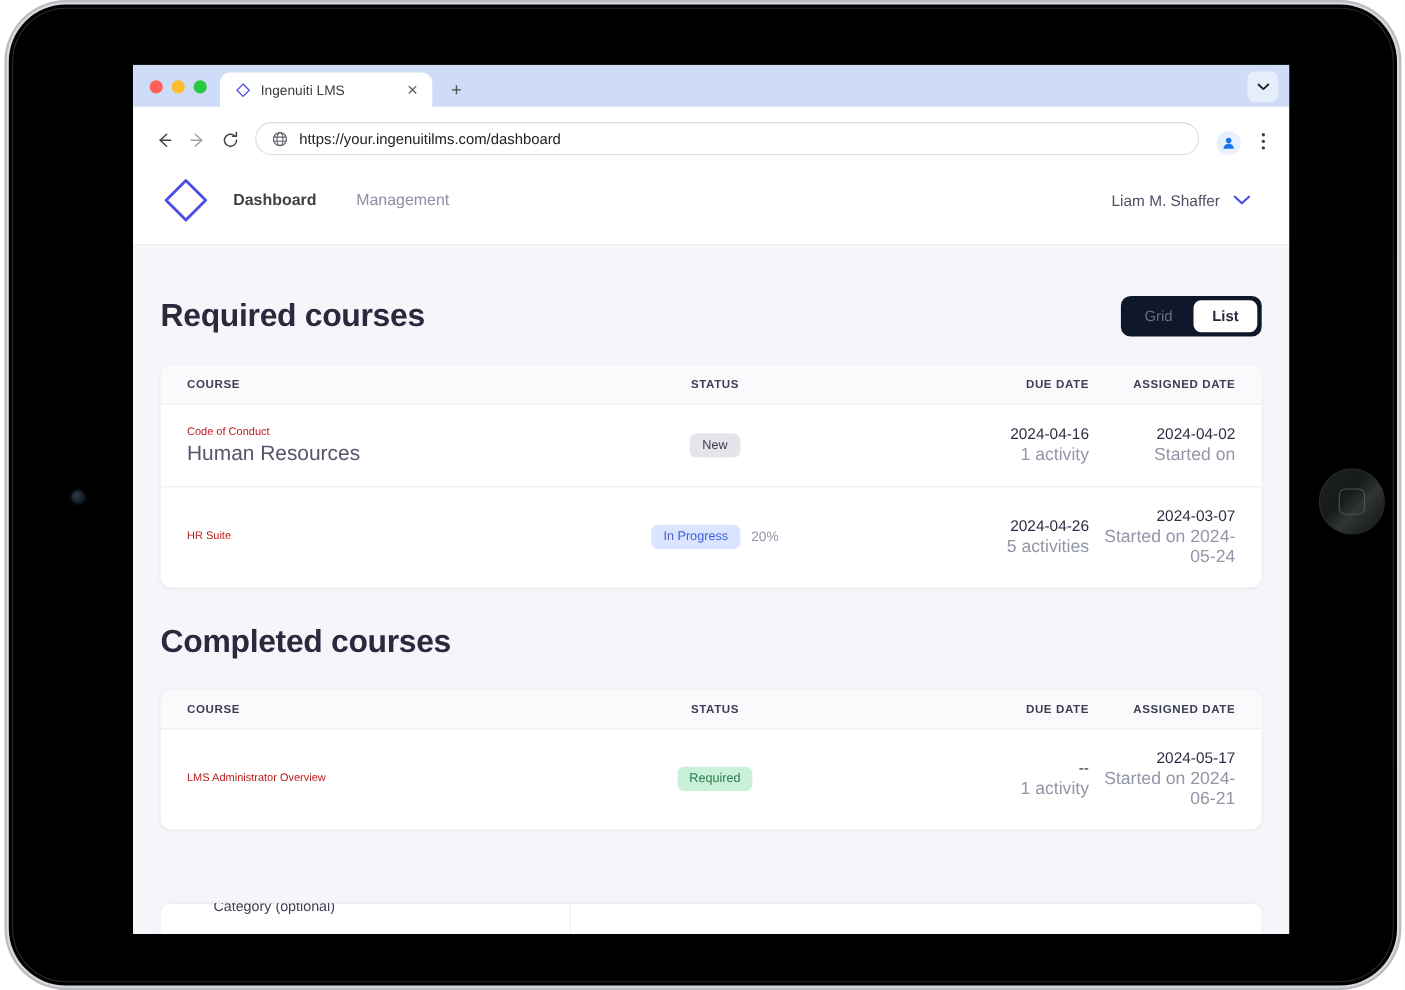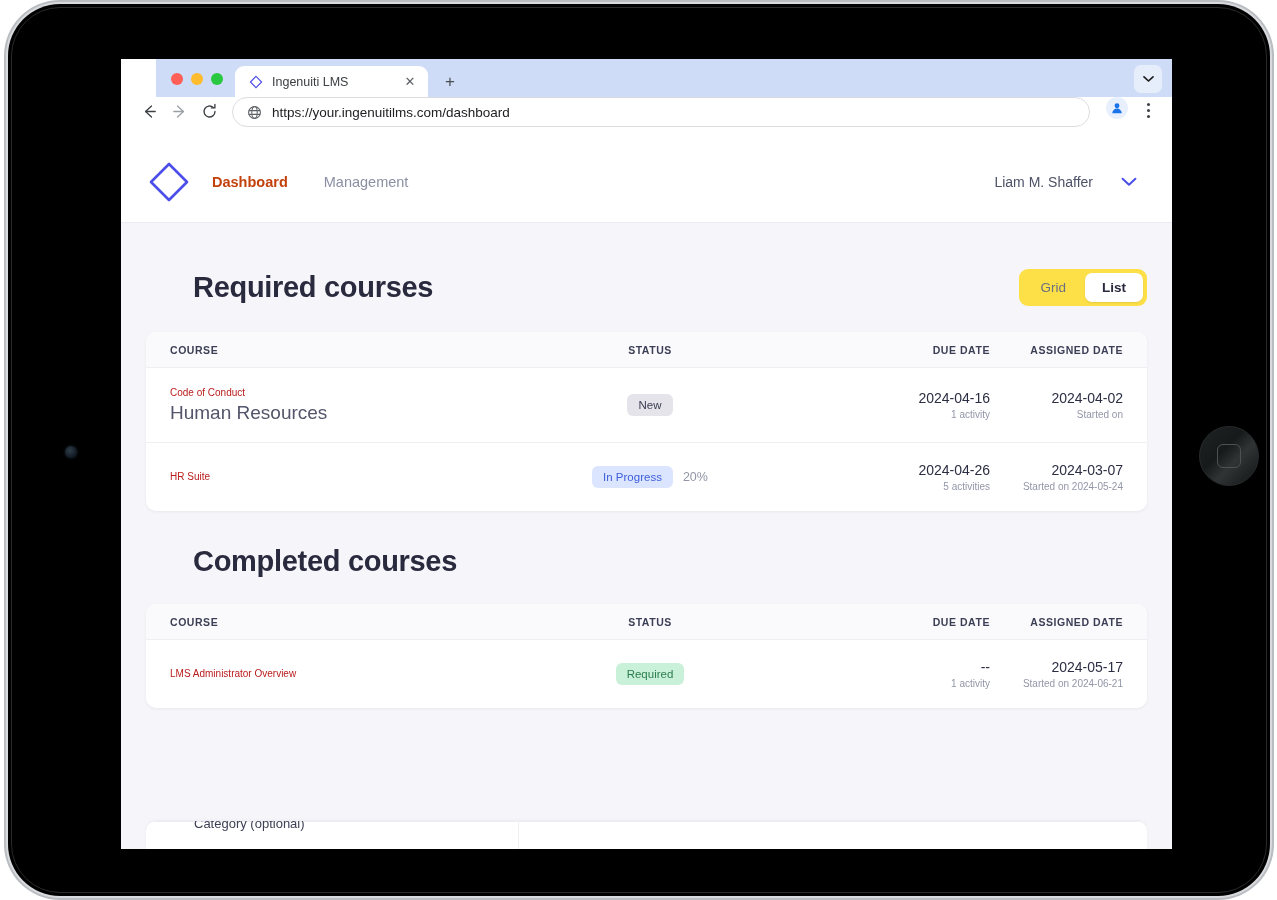--- a/index.html
+++ b/index.html
@@ -77,21 +77,20 @@
     overflow: hidden;
   }
 
   
   .tabstrip {
     height: 38px;
     background: #cfdcf7;
     position: relative;
     display: flex;
     align-items: flex-end;
-    margin-left: 35px;
   }
   .traffic {
     display: flex;
     align-items: center;
     gap: 8px;
     padding: 0 12px 12px 15px;
   }
   .dot { width: 12px; height: 12px; border-radius: 50%; }
   .dot.red { background: #ff5f57; }
   .dot.yellow { background: #febc2e; }
@@ -139,21 +138,21 @@
     background: #e7eefb;
     border-radius: 7px;
     display: flex; align-items: center; justify-content: center;
   }
 
   
   .toolbar {
     height: 44px;
     background: #ffffff;
     display: flex;
-    align-items: flex-start;
+    align-items: flex-end;
     padding: 0 12px 0 14px;
     gap: 2px;
   }
   .navbtn {
     width: 28px; height: 28px;
     display: flex; align-items: center; justify-content: center;
     color: #3c4043;
     border-radius: 50%;
     flex: none;
   }
@@ -215,54 +214,53 @@
     display: flex; align-items: center; justify-content: center;
     margin-right: 20px;
     flex: none;
   }
   .nav-links { display: flex; align-items: center; gap: 36px; }
   .nav-link {
     font-size: 14.5px;
     color: #8b8fa3;
     white-space: nowrap;
   }
-  .nav-link.active { color: #c2410c; font-weight: 700; }
+  .nav-link.active { color: #404040; font-weight: 700; }
 
   .user-menu {
     margin-left: auto;
     display: flex;
     align-items: center;
-    gap: 28px;
+    gap: 12px;
   }
   .user-name { font-size: 14px; color: #4c5166; white-space: nowrap; }
 
   
   .content {
     padding: 46px 25px 0 25px;
     background: #f6f6fa;
     height: 626px;
     overflow: hidden;
     position: relative;
   }
 
   .section-head {
     display: flex;
     align-items: center;
     margin-bottom: 26px;
-    margin-left: 47px;
   }
   .section-title {
     font-size: 29px;
     font-weight: 700;
     color: #2a2a3f;
     letter-spacing: -0.3px;
   }
   .view-toggle {
     margin-left: auto;
-    background: #fde047;
+    background: #0f172a;
     border-radius: 9px;
     padding: 4px;
     display: flex;
     gap: 2px;
   }
   .view-opt {
     font-size: 13.5px;
     color: #6b6f82;
     padding: 7px 17px;
     border-radius: 7px;
@@ -328,21 +326,21 @@
     padding: 5px 11px;
     border-radius: 6px;
     white-space: nowrap;
   }
   .badge-new        { background: #e4e4ea; color: #3a3d52; }
   .badge-inprogress { background: #dbe5ff; color: #3f5ddb; }
   .badge-completed  { background: #c9f0d8; color: #2c7d4e; }
   .pct { font-size: 12.5px; color: #9396a8; }
 
   .date-main { font-size: 14px; color: #2b2d42; }
-  .date-sub  { font-size: 10px; color: #9396a8; margin-top: 3px; }
+  .date-sub  { font-size: 16px; color: #9396a8; margin-top: 3px; }
 
   .spacer-lg { height: 34px; }
 
   
   .bottom-peek {
     position: absolute;
     left: 25px;
     right: 25px;
     top: 598px;
     height: 60px;

